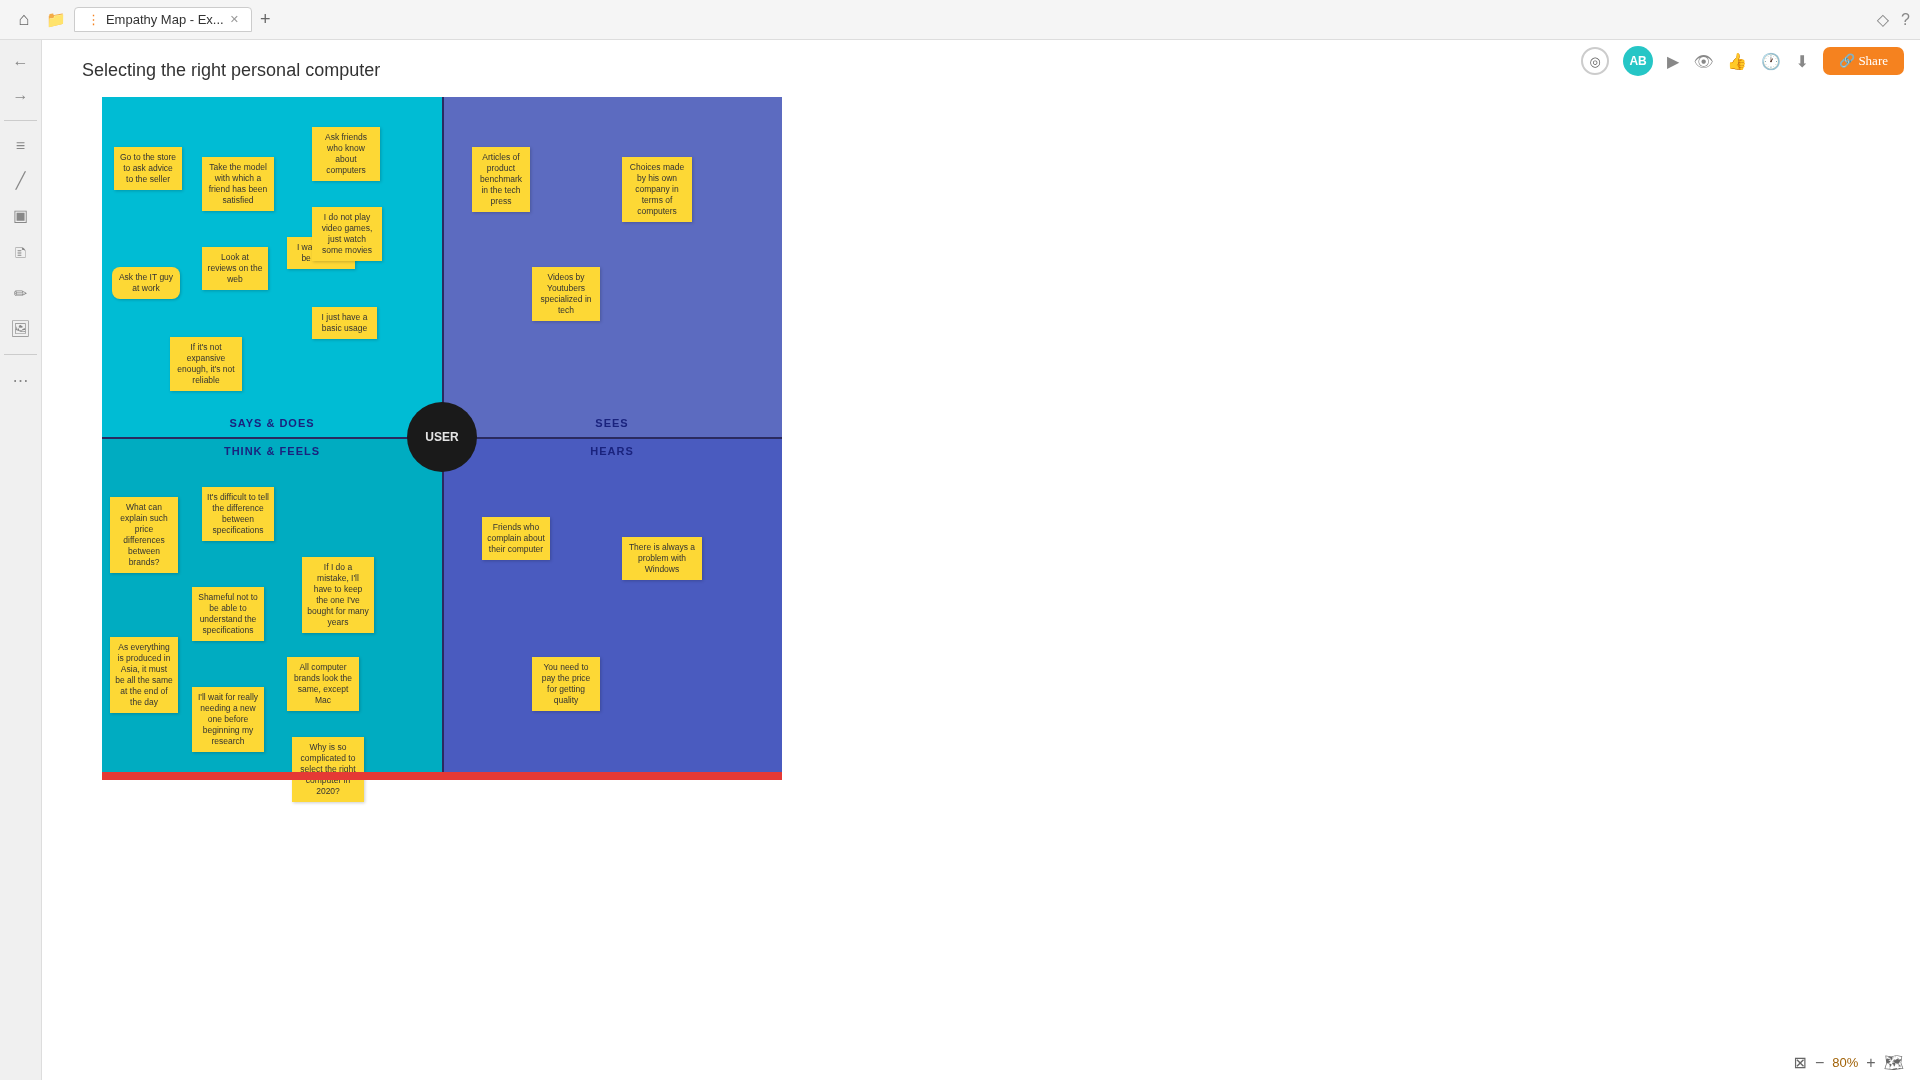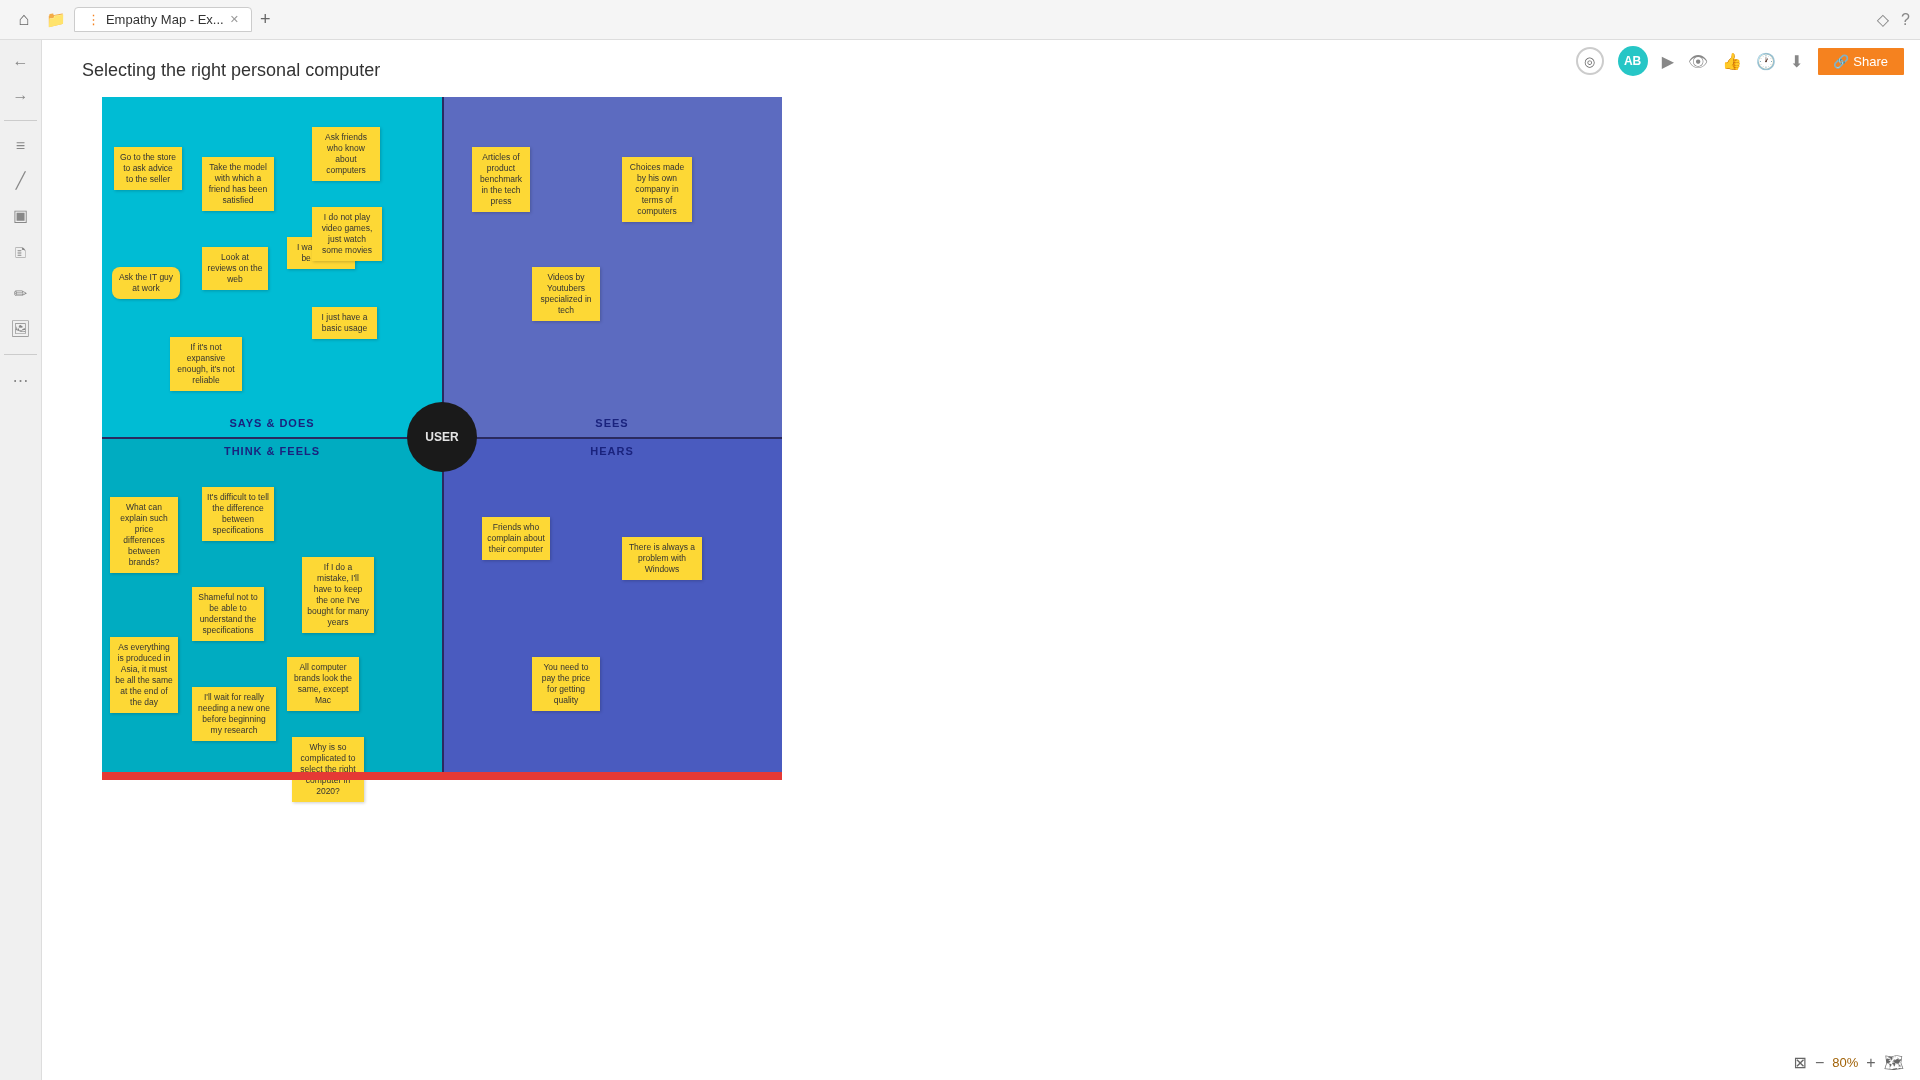--- a/index.html
+++ b/index.html
@@ -32,22 +32,22 @@
     .tab-close { color: #999; font-size: 11px; cursor: pointer; }
     .tab-add { color: #666; font-size: 18px; cursor: pointer; }
     .topbar-right { margin-left: auto; display: flex; align-items: center; gap: 12px; }
     .topbar-icon { color: #888; font-size: 16px; cursor: pointer; }
     .avatar-circle {
       width: 30px; height: 30px; border-radius: 50%;
       background: #26c6c6; color: white; font-size: 12px;
       display: flex; align-items: center; justify-content: center; font-weight: bold;
     }
     .share-btn {
-      background: #f5821f; color: white; border: none; border-radius: 1px;
-      padding: 6px 16px; font-size: 13px; cursor: pointer; display: flex; align-items: center; gap: 4px;
+      background: #f5821f; color: white; border: none; border-radius: 7px;
+      padding: 6px 16px; font-size: 13px; cursor: pointer; display: flex; align-items: center; gap: 4px; font-family: Liberation Serif, serif;
     }
 
     
     .sidebar {
       position: absolute;
       left: 0; top: 40px;
       width: 42px; height: 1040px;
       background: #f0f0f0;
       border-right: 1px solid #ddd;
       display: flex;
@@ -253,21 +253,21 @@
         </div>
         <div class="sticky" style="width:72px;left:100px;top:50px;">
           <span>It's difficult to tell the difference between specifications</span>
         </div>
         <div class="sticky" style="width:72px;left:90px;top:150px;">
           <span>Shameful not to be able to understand the specifications</span>
         </div>
         <div class="sticky" style="width:68px;left:8px;top:200px;">
           <span>As everything is produced in Asia, it must be all the same at the end of the day</span>
         </div>
-        <div class="sticky" style="width:84px;left:90px;top:250px;">
+        <div class="sticky" style="width:72px;left:90px;top:250px;">
           <span>I'll wait for really needing a new one before beginning my research</span>
         </div>
         <div class="sticky" style="width:72px;left:200px;top:120px;">
           <span>If I do a mistake, I'll have to keep the one I've bought for many years</span>
         </div>
         <div class="sticky" style="width:72px;left:185px;top:220px;">
           <span>All computer brands look the same, except Mac</span>
         </div>
         <div class="sticky" style="width:72px;left:190px;top:300px;">
           <span>Why is so complicated to select the right computer in 2020?</span>

